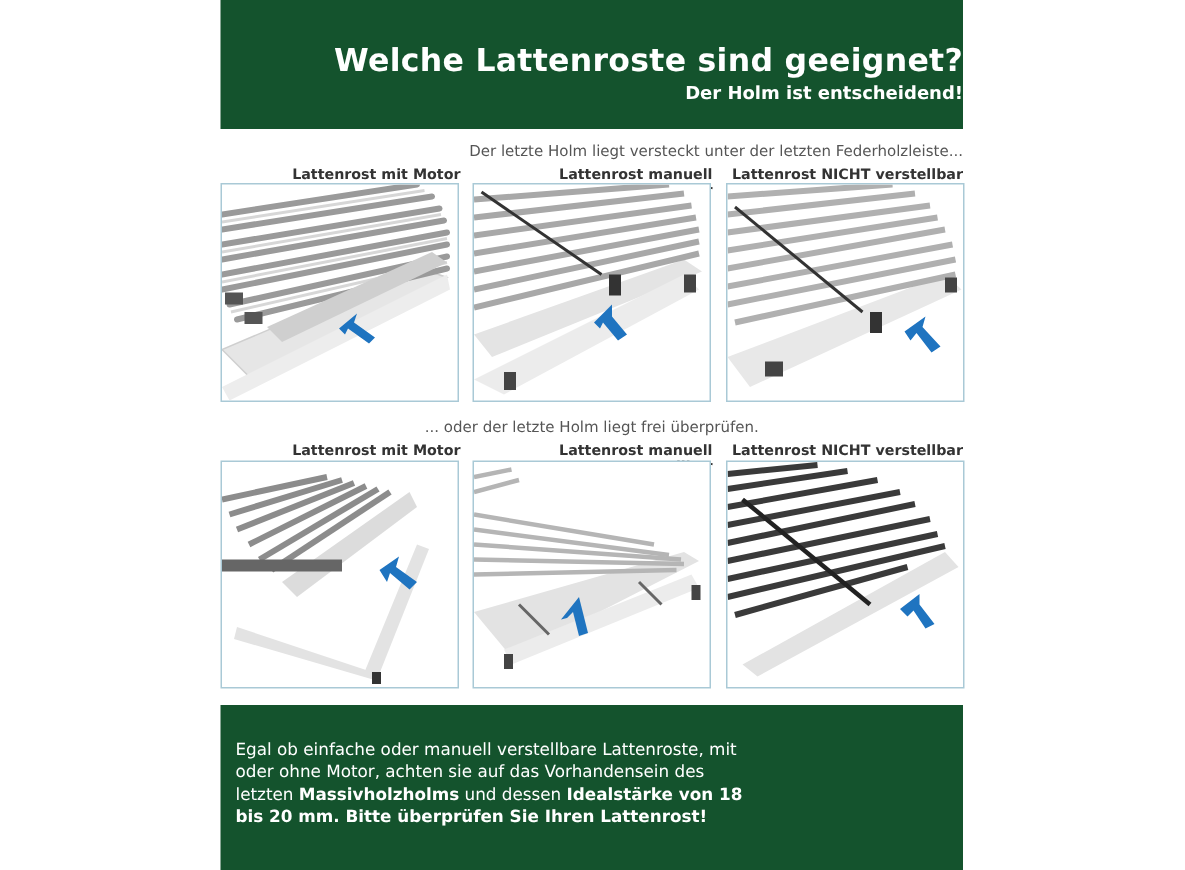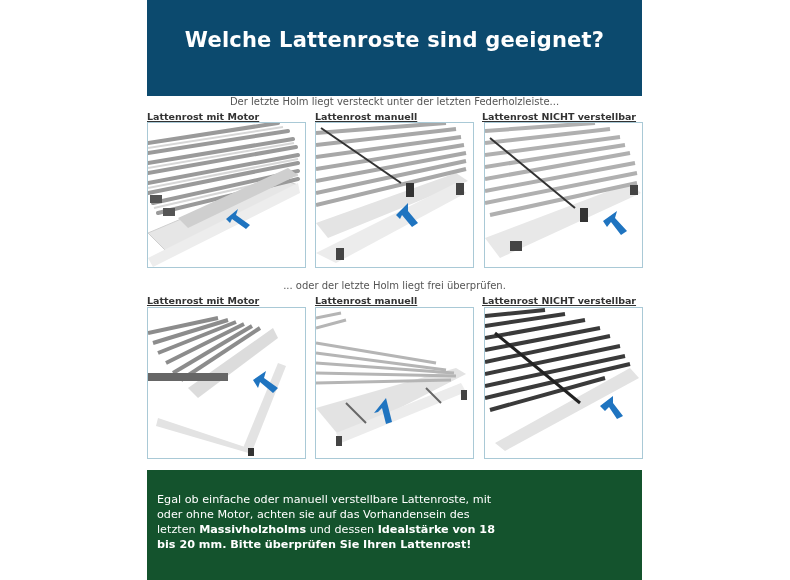--- a/index.html
+++ b/index.html
@@ -1,37 +1,38 @@
 <!DOCTYPE html>
 <html><head>
 <meta charset="utf-8">
 <style>
   html, body { margin:0; padding:0; background:#ffffff; }
   body { width:790px; height:580px; position:relative; overflow:hidden; font-family:"DejaVu Sans", sans-serif; }
-  .header { position:absolute; left:147px; top:0; width:495px; height:96px; background:#0c4a6e; color:#fff; text-align:center; }
+  .header { position:absolute; left:147px; top:0; width:495px; height:86px; background:#14532d; color:#fff; text-align:right; }
   .header .title { position:absolute; left:0; right:0; top:28px; font-size:21px; font-weight:bold; letter-spacing:0.2px; }
   .header .subtitle { position:absolute; left:0; right:0; top:55px; font-size:12px; font-weight:bold; }
   .intro { position:absolute; left:147px; width:495px; text-align:center; font-size:10px; color:#555; }
-  .col-label { position:absolute; width:160px; text-align:left; font-size:9.5px; font-weight:bold; color:#333;text-decoration:underline; }
+  .col-label { position:absolute; width:160px; text-align:right; font-size:9.5px; font-weight:bold; color:#333; }
   .panel { position:absolute; width:157px; background:#fff; border:1px solid #a9c9d6; overflow:hidden; }
   .panel svg { display:block; width:100%; height:100%; }
   .infobox { position:absolute; left:147px; top:470px; width:495px; height:116px; background:#14532d; }
   .infotext { position:absolute; left:10px; top:22px; width:350px; color:#fff; font-size:11.2px; line-height:15px; }
   .infotext b { font-weight:bold; }
   .diagram { position:absolute; left:368px; top:5px; width:122px; height:93px; background:#fff; }
   .diagram svg { display:block; }
 </style>
 </head>
 <body>
 
 <div class="header">
   <div class="title">Welche Lattenroste sind geeignet?</div>
+  <div class="subtitle">Der Holm ist entscheidend!</div>
 </div>
 
-<div class="intro" style="top:96px;">Der letzte Holm liegt versteckt unter der letzten Federholzleiste...</div>
+<div class="intro" style="top:96px;text-align:right;">Der letzte Holm liegt versteckt unter der letzten Federholzleiste...</div>
 <div class="col-label" style="left:147px; top:111px;">Lattenrost mit Motor</div>
 <div class="col-label" style="left:315px; top:111px;">Lattenrost manuell verstellbar</div>
 <div class="col-label" style="left:482px; top:111px;">Lattenrost NICHT verstellbar</div>
 
 <div class="panel" style="left:147px; top:122px; height:144px;">
   <svg viewBox="0 0 157 144">
     <polygon points="0,110 130,55 150,62 20,130" fill="#e6e6e6" stroke="#cfcfcf"></polygon>
     <polygon points="0,135 150,60 152,70 5,144" fill="#ededed"></polygon>
     <g stroke="#9a9a9a" stroke-width="4" stroke-linecap="round">
       <line x1="0" y1="20" x2="130" y2="0"></line>

